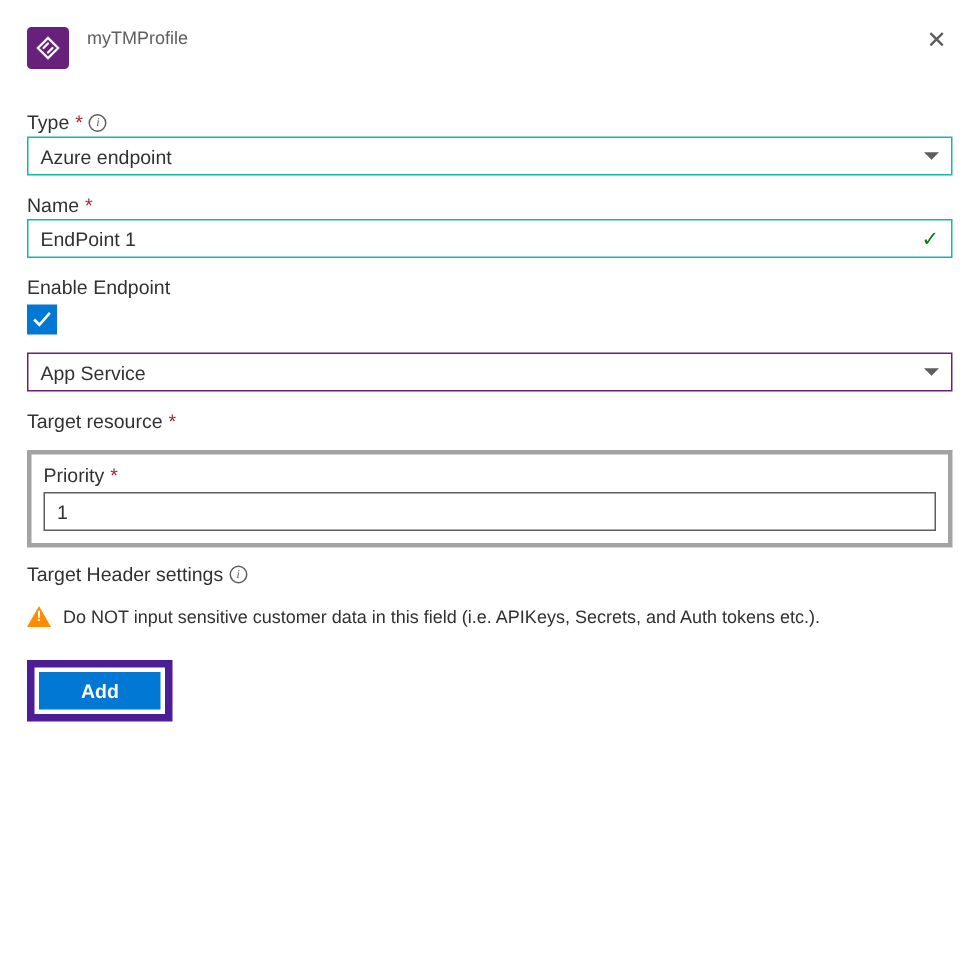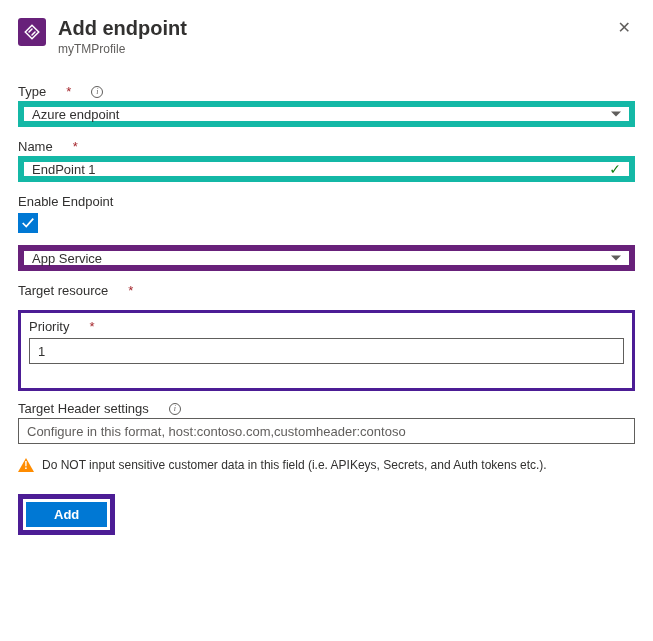--- a/index.html
+++ b/index.html
@@ -21,32 +21,32 @@
       display: flex; align-items: center; justify-content: center;
       flex-shrink: 0;
       margin-top: 2px;
     }
     .app-icon svg { width: 18px; height: 18px; }
     .title-block { flex: 1; }
     .title { font-size: 20px; font-weight: 600; color: #323130; line-height: 1.2; }
     .subtitle { font-size: 12px; color: #605e5c; margin-top: 2px; }
     .close-btn { font-size: 16px; color: #605e5c; cursor: pointer; padding: 4px; line-height: 1; }
     .form-group { margin-bottom: 12px; }
-    .label-row { display: flex; align-items: center; gap: 20px; margin-bottom: 2px; font-size: 13px; color: #323130; }
+    .label-row { display: flex; align-items: center; gap: 4px; margin-bottom: 2px; font-size: 13px; color: #323130; }
     .req { color: #a4262c; }
     .info-icon {
       width: 12px; height: 12px; border: 1px solid #605e5c; border-radius: 50%;
       display: inline-flex; align-items: center; justify-content: center;
       font-size: 8px; color: #605e5c; font-style: italic; font-family: Georgia, serif;
       line-height: 1;
     }
     .select-box, .input-box {
       width: 100%;
       height: 26px;
-      border: 6px solid #14b8a6;
+      border: 1px solid #14b8a6;
       background: #fff;
       padding: 0 8px;
       font-size: 13px;
       display: flex;
       align-items: center;
       position: relative;
       cursor: pointer;
     }
     .select-box.purple { border-color: #68217a; }
     .chevron-down {
@@ -57,21 +57,21 @@
     .check-ok {
       position: absolute; right: 8px; top: 50%; transform: translateY(-50%);
       color: #107c10; font-size: 14px;
     }
     .checkbox-wrap { margin-top: 4px; }
     .checkbox {
       width: 20px; height: 20px; background: #0078d4; display: flex;
       align-items: center; justify-content: center; cursor: pointer;
     }
     .checkbox svg { width: 14px; height: 14px; }
-    .highlight-red { border: 3px solid #4c1d95; padding: 6px 8px 24px 8px; margin-bottom: 10px; }
+    .highlight-red { border: 3px solid #a3a3a3; padding: 6px 8px 8px 8px; margin-bottom: 10px; }
     .highlight-red .label-row { margin-bottom: 4px; }
     .input-plain {
       width: 100%; height: 26px; border: 1px solid #605e5c; padding: 0 8px;
       font-size: 13px; color: #323130; font-family: inherit;
     }
     .input-plain::placeholder { color: #605e5c; }
     .warning-row {
       display: flex; align-items: center; gap: 8px; font-size: 12px; color: #323130;
       margin-top: 14px;
     }
@@ -96,21 +96,20 @@
 <body>
 
 <div class="header">
   <div class="app-icon">
     <svg viewBox="0 0 24 24" fill="none" stroke="#fff" stroke-width="2">
       <path d="M3 12 L12 3 L21 12 L12 21 Z"></path>
       <path d="M8 12 L12 8 M12 16 L16 12" stroke-linecap="round"></path>
     </svg>
   </div>
   <div class="title-block">
-    <div class="title">Add endpoint</div>
     <div class="subtitle">myTMProfile</div>
   </div>
   <div class="close-btn">✕</div>
 </div>
 
 <div class="form-group">
   <div class="label-row">
     <span>Type</span>
     <span class="req">*</span>
     <span class="info-icon">i</span>
@@ -165,21 +164,20 @@
     <span class="req">*</span>
   </div>
   <input class="input-plain" value="1" style="">
 </div>
 
 <div class="form-group">
   <div class="label-row">
     <span>Target Header settings</span>
     <span class="info-icon">i</span>
   </div>
-  <input class="input-plain disabled-input" placeholder="Configure in this format, host:contoso.com,customheader:contoso" style="">
 </div>
 
 <div class="warning-row">
   <div class="warn-icon"></div>
   <span>Do NOT input sensitive customer data in this field (i.e. APIKeys, Secrets, and Auth tokens etc.).</span>
 </div>
 
 <div class="footer">
   <div class="add-btn-wrap">
     <button class="add-btn">Add</button>

